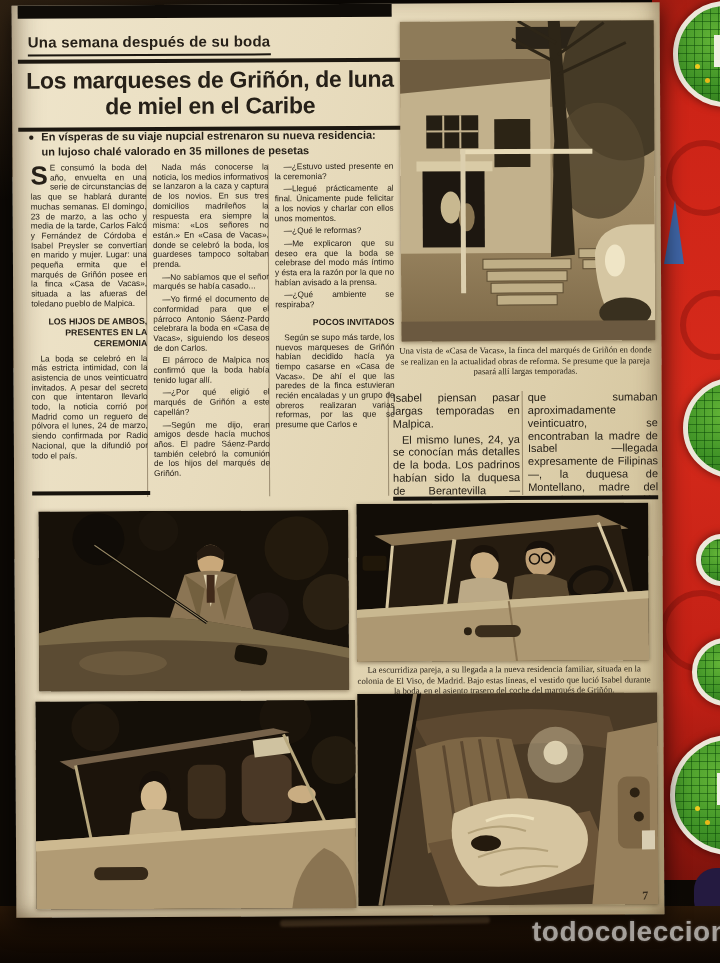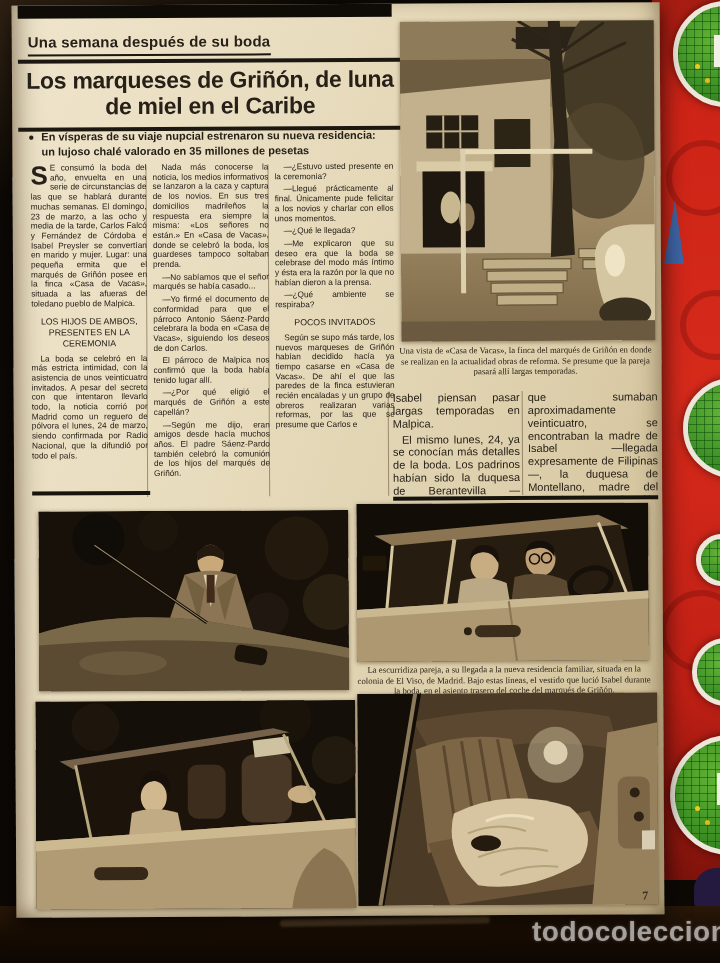--- a/index.html
+++ b/index.html
@@ -80,21 +80,21 @@
   .col1 { left:18px;  width:116px; }
   .col2 { left:140px; width:116px; }
   .col3 { left:262px; width:119px; }
   .col4 { position:absolute; left:379px; top:388px; width:127px; height:106px; overflow:hidden;
     font-size:11px; line-height:1.17; text-align:justify; }
   .col5 { position:absolute; left:514px; top:388px; width:130px; height:106px; overflow:hidden;
     font-size:11px; line-height:1.17; text-align:justify; }
   .bpara { text-indent:9px; margin-bottom:3px; }
   .noindent { text-indent:0; }
   .dropcap { float:left; font-size:26px; line-height:22px; font-weight:bold; padding:1px 2px 0 0; }
-  .colhead { font-weight:normal; font-size:8.8px; line-height:1.25; margin:7px 0 5px; text-align:center; }
+  .colhead { font-weight:bold; font-size:8.8px; line-height:1.25; margin:7px 0 5px; text-align:right; }
   .vrule { position:absolute; width:1px; background:rgba(92,76,52,.55); }
   .vr12 { left:133px; top:160px; height:332px; }
   .vr23 { left:255px; top:160px; height:332px; }
   .vr34 { left:374px; top:388px; height:104px; }
   .vr45 { left:508px; top:388px; height:104px; }
   .hrule { position:absolute; background:#17130d; }
   .hr-col1 { left:18px; top:486px; width:118px; height:4px; }
   .hr-right { left:379px; top:493px; width:265px; height:4px; }
   
   .photo { position:absolute; box-shadow:0 1px 4px rgba(60,40,15,.5); }
@@ -177,22 +177,22 @@
       <p class="bpara">—No sabíamos que el señor marqués se había casado...</p>
       <p class="bpara">—Yo firmé el documento de conformidad para que el párroco Antonio Sáenz-Pardo celebrara la boda en «Casa de Vacas», siguiendo los deseos de don Carlos.</p>
       <p class="bpara">El párroco de Malpica nos confirmó que la boda había tenido lugar allí.</p>
       <p class="bpara">—¿Por qué eligió el marqués de Griñón a este capellán?</p>
       <p class="bpara">—Según me dijo, eran amigos desde hacía muchos años. El padre Sáenz-Pardo también celebró la comunión de los hijos del marqués de Griñón.</p>
     </div>
 
     <div class="col col3">
       <p class="bpara">—¿Estuvo usted presente en la ceremonia?</p>
       <p class="bpara">—Llegué prácticamente al final. Únicamente pude felicitar a los novios y charlar con ellos unos momentos.</p>
-      <p class="bpara">—¿Qué le llegada?</p>
-      <p class="bpara">—Me explicaron que su deseo era que la boda se celebrase del modo más íntimo y ésta era la razón por la que no habían dieron a la prensa.</p>
+      <p class="bpara">—¿Qué le reformas?</p>
+      <p class="bpara">—Me explicaron que su deseo era que la boda se celebrase del modo más íntimo y ésta era la razón por la que no habían avisado a la prensa.</p>
       <p class="bpara">—¿Qué ambiente se respiraba?</p>
       <h3 class="colhead">POCOS INVITADOS</h3>
       <p class="bpara">Según se supo más tarde, los nuevos marqueses de Griñón habían decidido hacía ya tiempo casarse en «Casa de Vacas». De ahí el que las paredes de la finca estuvieran recién encaladas y un grupo de obreros realizaran varias reformas, por las que se presume que Carlos e</p>
     </div>
 
     <div class="photo photo-house">
       <svg viewBox="0 0 254 320" preserveAspectRatio="none">
         <defs>
           <linearGradient id="g1" x1="0" y1="0" x2="0" y2="1">
             <stop offset="0" stop-color="#b2a07c"></stop>

